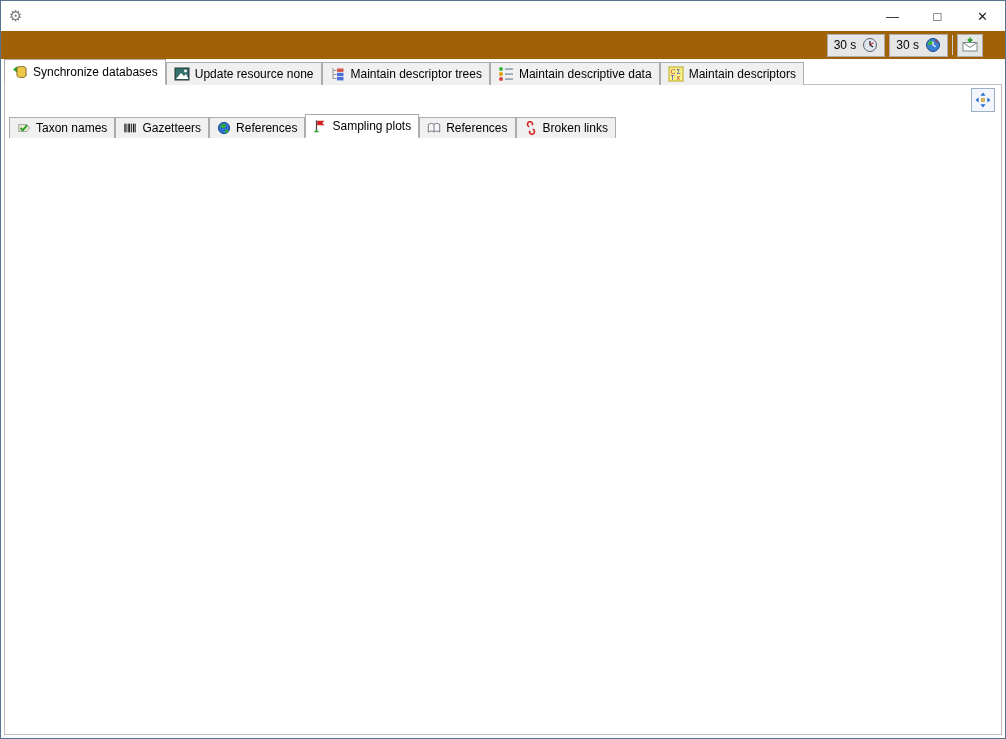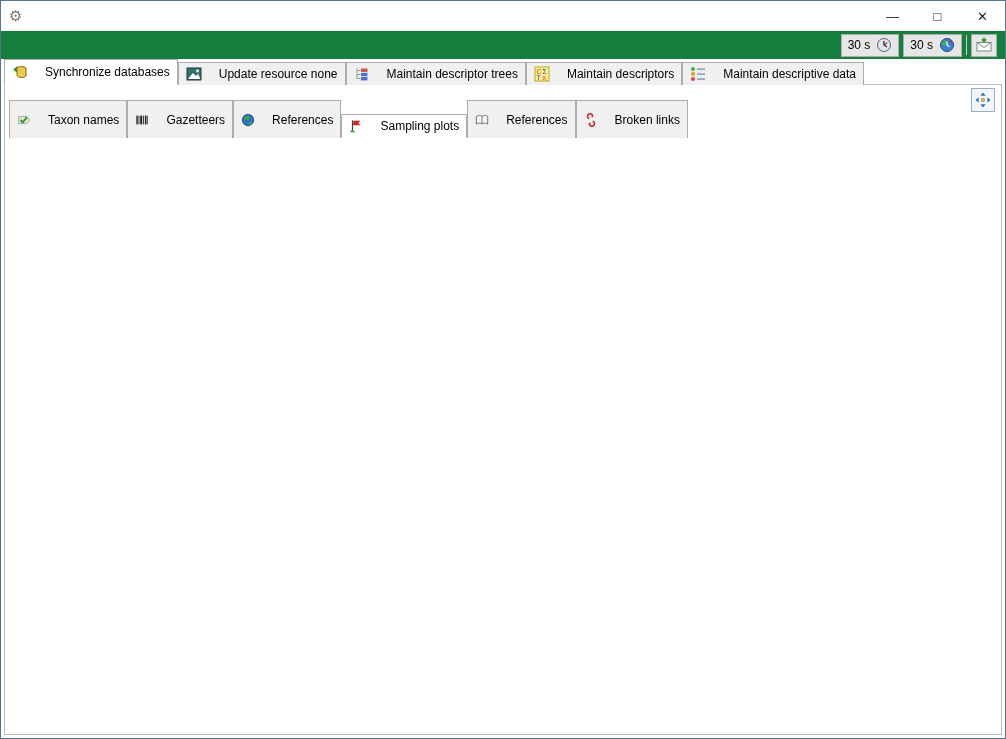--- a/index.html
+++ b/index.html
@@ -8,40 +8,40 @@
   .window{ position:relative; width:1006px; height:739px; background:#fff; border:1px solid #56738f; overflow:hidden; font-size:12px; color:#000;}
 
   
   .titlebar{ position:absolute; top:0; left:0; right:0; height:30px; background:#fff; display:flex; align-items:center;}
   .titlebar .appicon{ font-size:15px; color:#777; margin:0 7px 0 8px;}
   .titlebar .title{ font-size:13px; white-space:pre; }
   .wincontrols{ position:absolute; right:0; top:0; height:30px; display:flex;}
   .winbtn{ width:45px; height:30px; display:flex; align-items:center; justify-content:center; font-size:13px; color:#222; cursor:default;}
 
   
-  .toolbar{ position:absolute; top:30px; left:0; right:0; height:28px; background:#15803d; display:flex; align-items:center; justify-content:flex-end; gap:4px; padding-right:8px;}
+  .toolbar{ position:absolute; top:30px; left:0; right:0; height:28px; background:#a16207; display:flex; align-items:center; justify-content:flex-end; gap:4px; padding-right:22px;}
   .toolbtn{ height:23px; background:#e6e6e6; border:1px solid #adadad; display:flex; align-items:center; gap:6px; padding:0 6px; font-size:12px;}
   .toolbtn.sq{ width:26px; justify-content:center; padding:0;}
   .tooldivider{ width:1px; height:20px; background:#cfcfcf;}
 
   
   .tabstrip{ position:absolute; left:0; right:0; display:flex; align-items:flex-end; padding-left:3px; z-index:3;}
   .tabstrip.main{ top:58px; height:26px;}
-  .tab{ display:flex; align-items:center; gap:17px; height:23px; padding:0 7px; border:1px solid #acacac; border-bottom:none; background:#f0f0f0; font-size:12px; white-space:nowrap; cursor:default;justify-content:center;}
+  .tab{ display:flex; align-items:center; gap:5px; height:23px; padding:0 7px; border:1px solid #acacac; border-bottom:none; background:#f0f0f0; font-size:12px; white-space:nowrap; cursor:default;justify-content:center;}
   .tab.active{ height:26px; background:#fff; position:relative; z-index:4; border-bottom:1px solid #fff; font-size:12px;}
   .icon16{ width:16px; height:16px; flex:0 0 16px;}
   .icon14{ width:14px; height:14px; flex:0 0 14px;}
 
   
   .mainpage{ position:absolute; top:83px; left:3px; right:3px; bottom:3px; background:#fff; border:1px solid #bdbdbd; z-index:1;}
   .descrow{ position:absolute; top:9px; left:9px; font-size:12px;}
   .resizebtn{ position:absolute; top:3px; right:6px; width:24px; height:24px; border:1px solid #9ab0c8; background:#f2f5f9; display:flex; align-items:center; justify-content:center;}
 
   .tabstrip.sub{ top:113px; height:24px; padding-left:8px;}
-  .tab.sub{ height:38px; }
+  .tab.sub{ height:21px; }
   .tab.sub.active{ height:24px; border-bottom:1px solid #fff;}
 
   
   .lp-label{ position:absolute; font-size:12px;}
   .combo{ position:absolute; width:222px; height:22px; border:1px solid #7a7a7a; background:#fff; display:flex; align-items:center; padding-left:4px; font-size:12px;}
   .combo .chev{ position:absolute; right:5px; top:7px;}
   .textinput{ position:absolute; width:222px; height:22px; border:1px solid #7a7a7a; background:#fff; padding-left:4px; font-size:12px;}
   .cbrow{ position:absolute; display:flex; align-items:center; gap:6px; font-size:12px;}
   .cb{ width:13px; height:13px; border:1px solid #333; background:#fff; display:inline-flex; align-items:center; justify-content:center; font-size:11px; line-height:11px; color:#111;}
   .spinner{ position:absolute; width:48px; height:21px; border:1px solid #7a7a7a; background:#fff; display:flex;}
@@ -151,38 +151,38 @@
       <svg class="icon16" viewBox="0 0 16 16">
           <path stroke="#999" fill="none" d="M3 2v11M3 4.5h3.5M3 8.5h3.5M3 12.5h3.5"></path>
           <rect x="7" y="2.5" width="6.5" height="3.4" fill="#d5524a"></rect>
           <rect x="7" y="6.8" width="6.5" height="3.4" fill="#4a6fd5"></rect>
           <rect x="7" y="11" width="6.5" height="3.4" fill="#4a6fd5"></rect>
         </svg>
       <span>Maintain descriptor trees</span>
     </div>
     <div class="tab">
       <svg class="icon16" viewBox="0 0 16 16">
-          <rect x="1" y="1" width="14" height="14" fill="#f9f288" stroke="#b9a81f"></rect>
-          <text x="2.5" y="7.5" font-size="7" fill="#c33" font-family="sans-serif">C</text>
-          <text x="8.5" y="7.5" font-size="7" fill="#33c" font-family="sans-serif">Σ</text>
-          <text x="2.5" y="14" font-size="7" fill="#33c" font-family="sans-serif">T</text>
-          <text x="8.5" y="14" font-size="7" fill="#c33" font-family="sans-serif">x</text>
-        </svg>
-      <span>Maintain descriptors</span>
-    </div>
-    <div class="tab">
-      <svg class="icon16" viewBox="0 0 16 16">
           <circle cx="3" cy="3" r="2" fill="#3db43d"></circle>
           <rect x="7" y="2.2" width="8" height="1.8" fill="#9aaabb"></rect>
           <circle cx="3" cy="8" r="2" fill="#e0a000"></circle>
           <rect x="7" y="7.2" width="8" height="1.8" fill="#9aaabb"></rect>
           <circle cx="3" cy="13" r="2" fill="#e04040"></circle>
           <rect x="7" y="12.2" width="8" height="1.8" fill="#9aaabb"></rect>
         </svg>
       <span>Maintain descriptive data</span>
+    </div>
+    <div class="tab">
+      <svg class="icon16" viewBox="0 0 16 16">
+          <rect x="1" y="1" width="14" height="14" fill="#f9f288" stroke="#b9a81f"></rect>
+          <text x="2.5" y="7.5" font-size="7" fill="#c33" font-family="sans-serif">C</text>
+          <text x="8.5" y="7.5" font-size="7" fill="#33c" font-family="sans-serif">Σ</text>
+          <text x="2.5" y="14" font-size="7" fill="#33c" font-family="sans-serif">T</text>
+          <text x="8.5" y="14" font-size="7" fill="#c33" font-family="sans-serif">x</text>
+        </svg>
+      <span>Maintain descriptors</span>
     </div>
   </div>
 
   <div class="mainpage">
     <div class="resizebtn">
       <svg class="icon16" viewBox="0 0 16 16">
           <g fill="#2a6fd0">
             <path d="M8 0.5l2.6 3.2H5.4z"></path>
             <path d="M8 15.5l2.6-3.2H5.4z"></path>
             <path d="M0.5 8l3.2-2.6v5.2z"></path>

